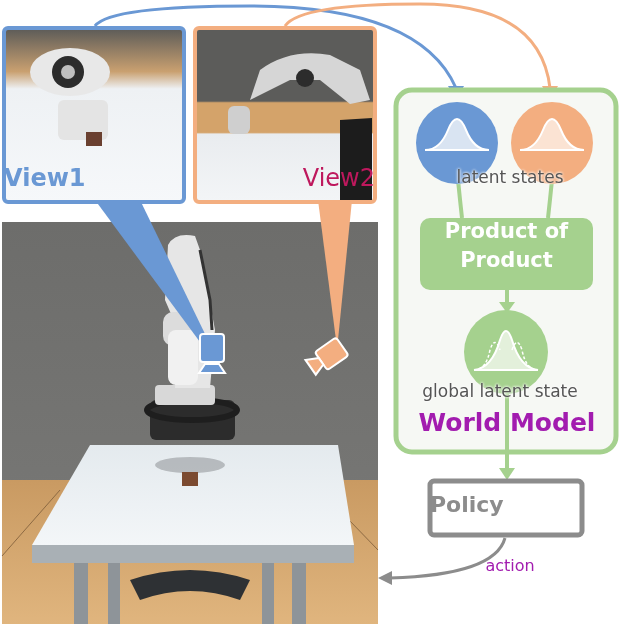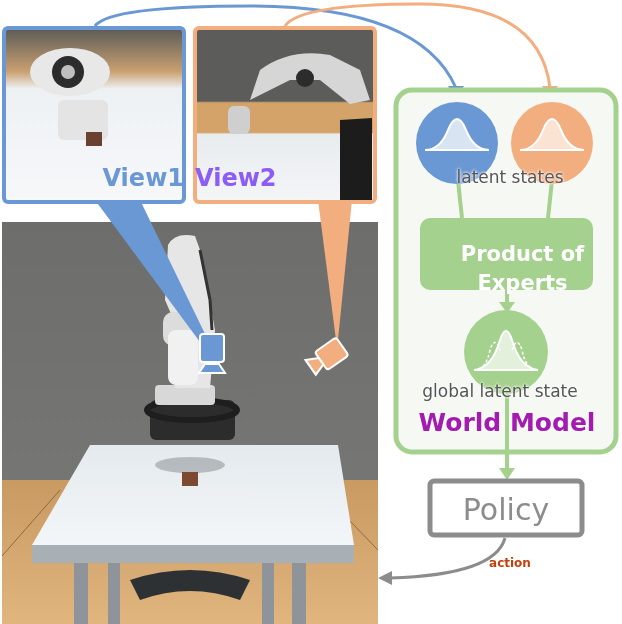--- a/index.html
+++ b/index.html
@@ -130,29 +130,29 @@
     <path d="M474,370 Q486,370 490,350 Q495,335 500,350" fill="none" stroke="#fff" stroke-width="1.5" stroke-dasharray="3,2"></path>
     <path d="M512,350 Q517,335 522,350 Q526,370 538,370" fill="none" stroke="#fff" stroke-width="1.5" stroke-dasharray="3,2"></path>
   </g>
 
   <rect x="430" y="481" width="152" height="54" rx="4" fill="#fff" stroke="#8c8c8c" stroke-width="5"></rect>
 
   <path d="M505,538 Q495,575 390,578" fill="none" stroke="#8c8c8c" stroke-width="3"></path>
   <polygon points="378,578 392,571 392,585" fill="#8c8c8c"></polygon>
 </svg>
 
-<div class="abs" style="left:4px;top:164px;width:180px;text-align:right;font-size:24px;font-weight:bold;color:#6a98d4;">View1</div>
-<div class="abs" style="left:195px;top:164px;width:180px;text-align:left;font-size:24px;font-weight:bold;color:#8b5cf6;">View2</div>
+<div class="abs" style="left:4px;top:164px;width:180px;text-align:left;font-size:24px;font-weight:bold;color:#6a98d4;">View1</div>
+<div class="abs" style="left:195px;top:164px;width:180px;text-align:right;font-size:24px;font-weight:normal;color:#be185d;">View2</div>
 
 <div class="abs" style="left:430px;top:167px;width:160px;text-align:center;font-size:17px;color:#555555;text-shadow:0 0 3px #fff,0 0 3px #fff;">latent states</div>
 
-<div class="abs" style="left:420px;top:240px;width:173px;text-align:center;font-size:21px;font-weight:bold;color:#ffffff;line-height:29px;padding-left:16px;">
+<div class="abs" style="left:420px;top:217px;width:173px;text-align:center;font-size:21px;font-weight:bold;color:#ffffff;line-height:29px;">
   <div>Product of</div>
-  <div>Experts</div>
+  <div>Product</div>
 </div>
 
 <div class="abs" style="left:400px;top:381px;width:200px;text-align:center;font-size:17px;color:#555555;text-shadow:0 0 3px #fff,0 0 3px #fff;">global latent state</div>
 
 <div class="abs" style="left:400px;top:408px;width:214px;text-align:center;font-size:25px;font-weight:bold;color:#a21caf;">World Model</div>
 
-<div class="abs" style="left:430px;top:492px;width:152px;text-align:center;font-size:30px;font-weight:normal;color:#8c8c8c;">Policy</div>
+<div class="abs" style="left:430px;top:492px;width:152px;text-align:left;font-size:22px;font-weight:bold;color:#8c8c8c;">Policy</div>
 
-<div class="abs" style="left:470px;top:556px;width:80px;text-align:center;font-size:12px;font-weight:bold;color:#c2410c;">action</div>
+<div class="abs" style="left:470px;top:556px;width:80px;text-align:center;font-size:16px;font-weight:normal;color:#a21caf;">action</div>
 
 </body></html>

